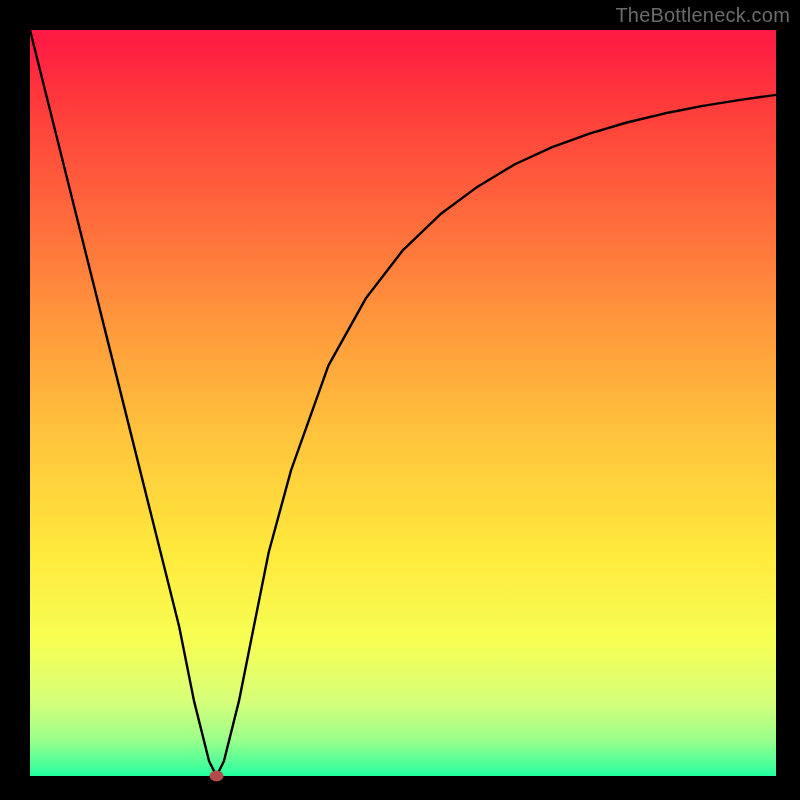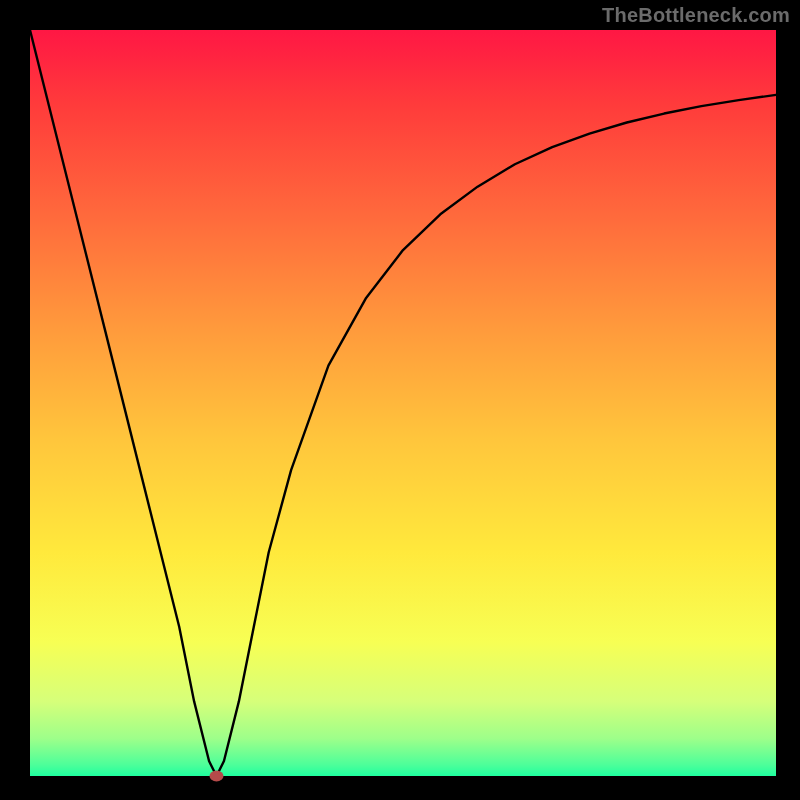--- a/index.html
+++ b/index.html
@@ -16,21 +16,21 @@
     width: 800px;
     height: 800px;
     background: #000;
   }
   .watermark {
     position: absolute;
     top: 4px;
     right: 10px;
     color: #6b6b6b;
     font-size: 20px;
-    font-weight: 700;
+    font-weight: 400;
     letter-spacing: 0.2px;
   }
   svg {
     position: absolute;
     top: 0;
     left: 0;
   }
 </style>
 </head>
 <body>

